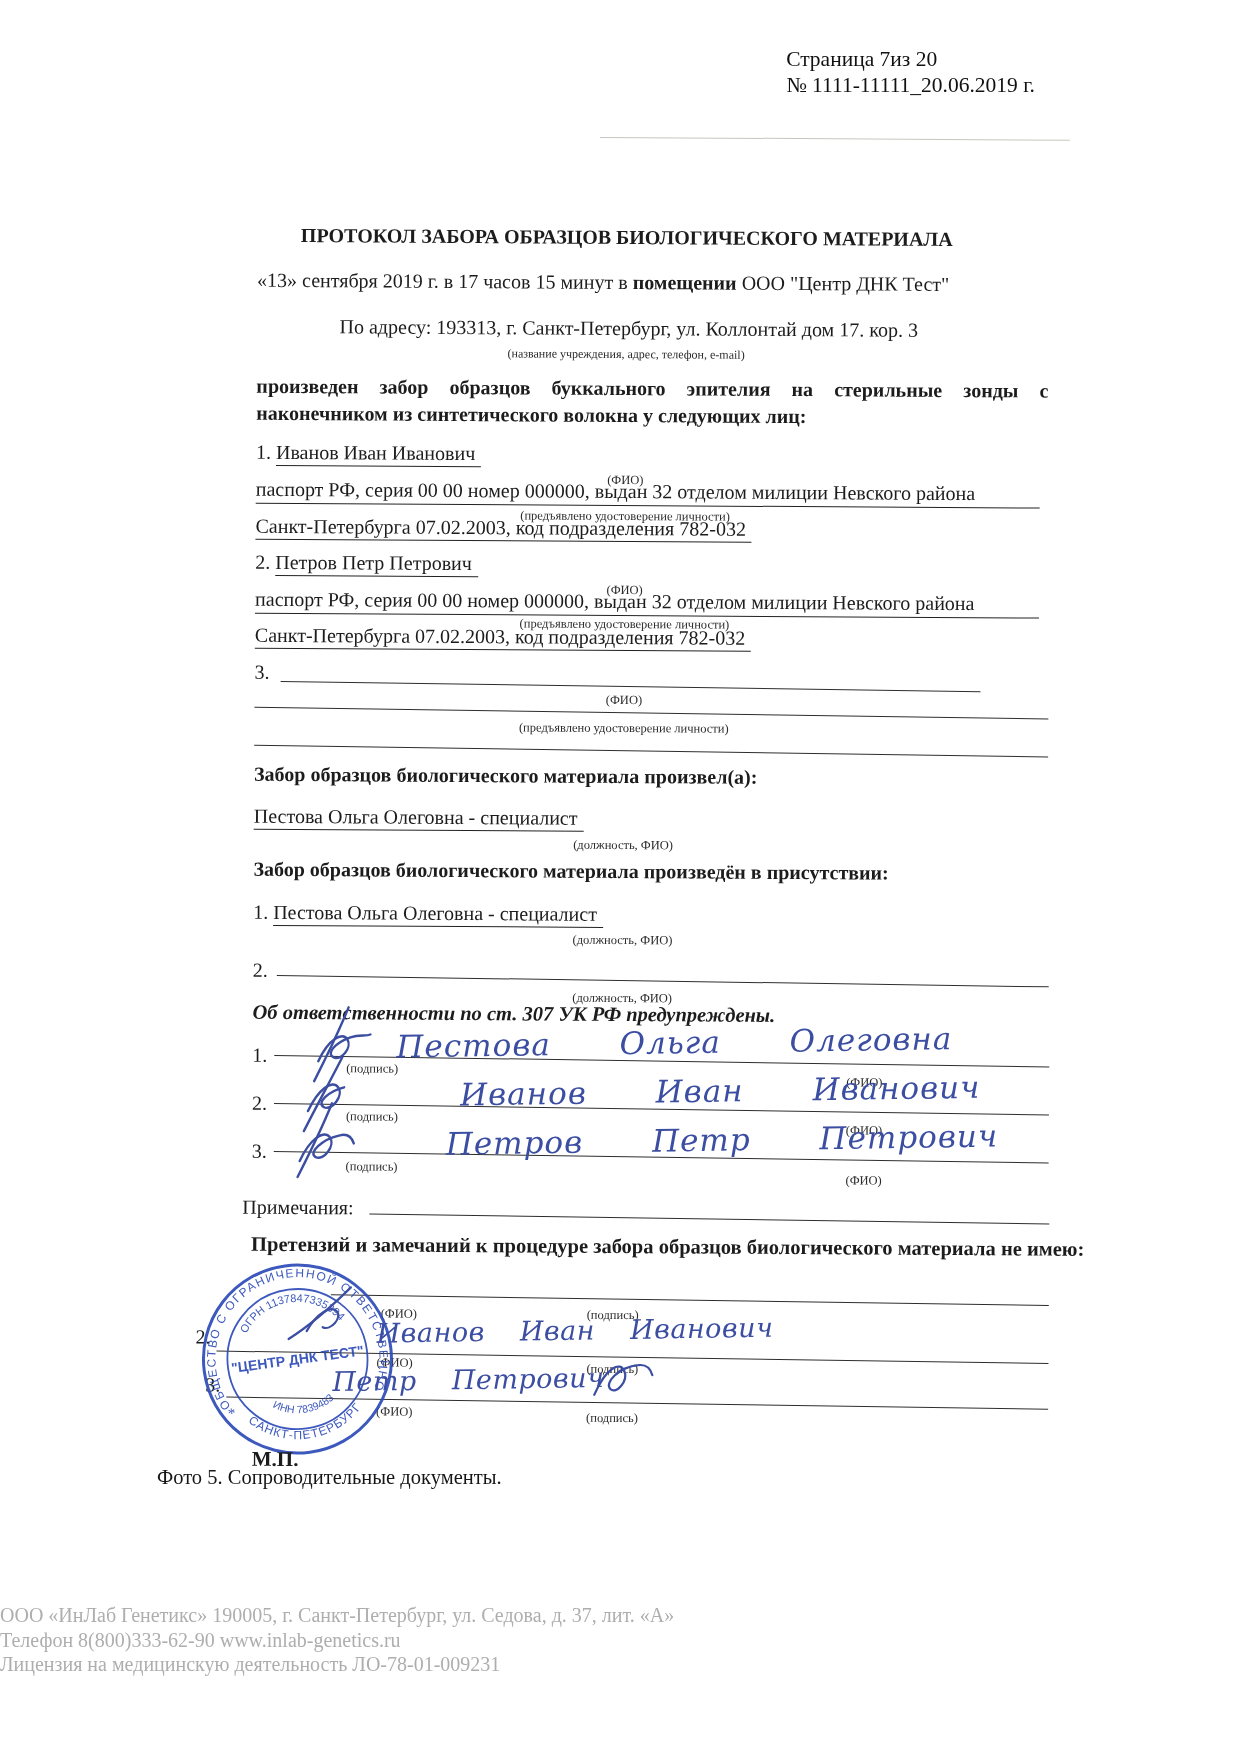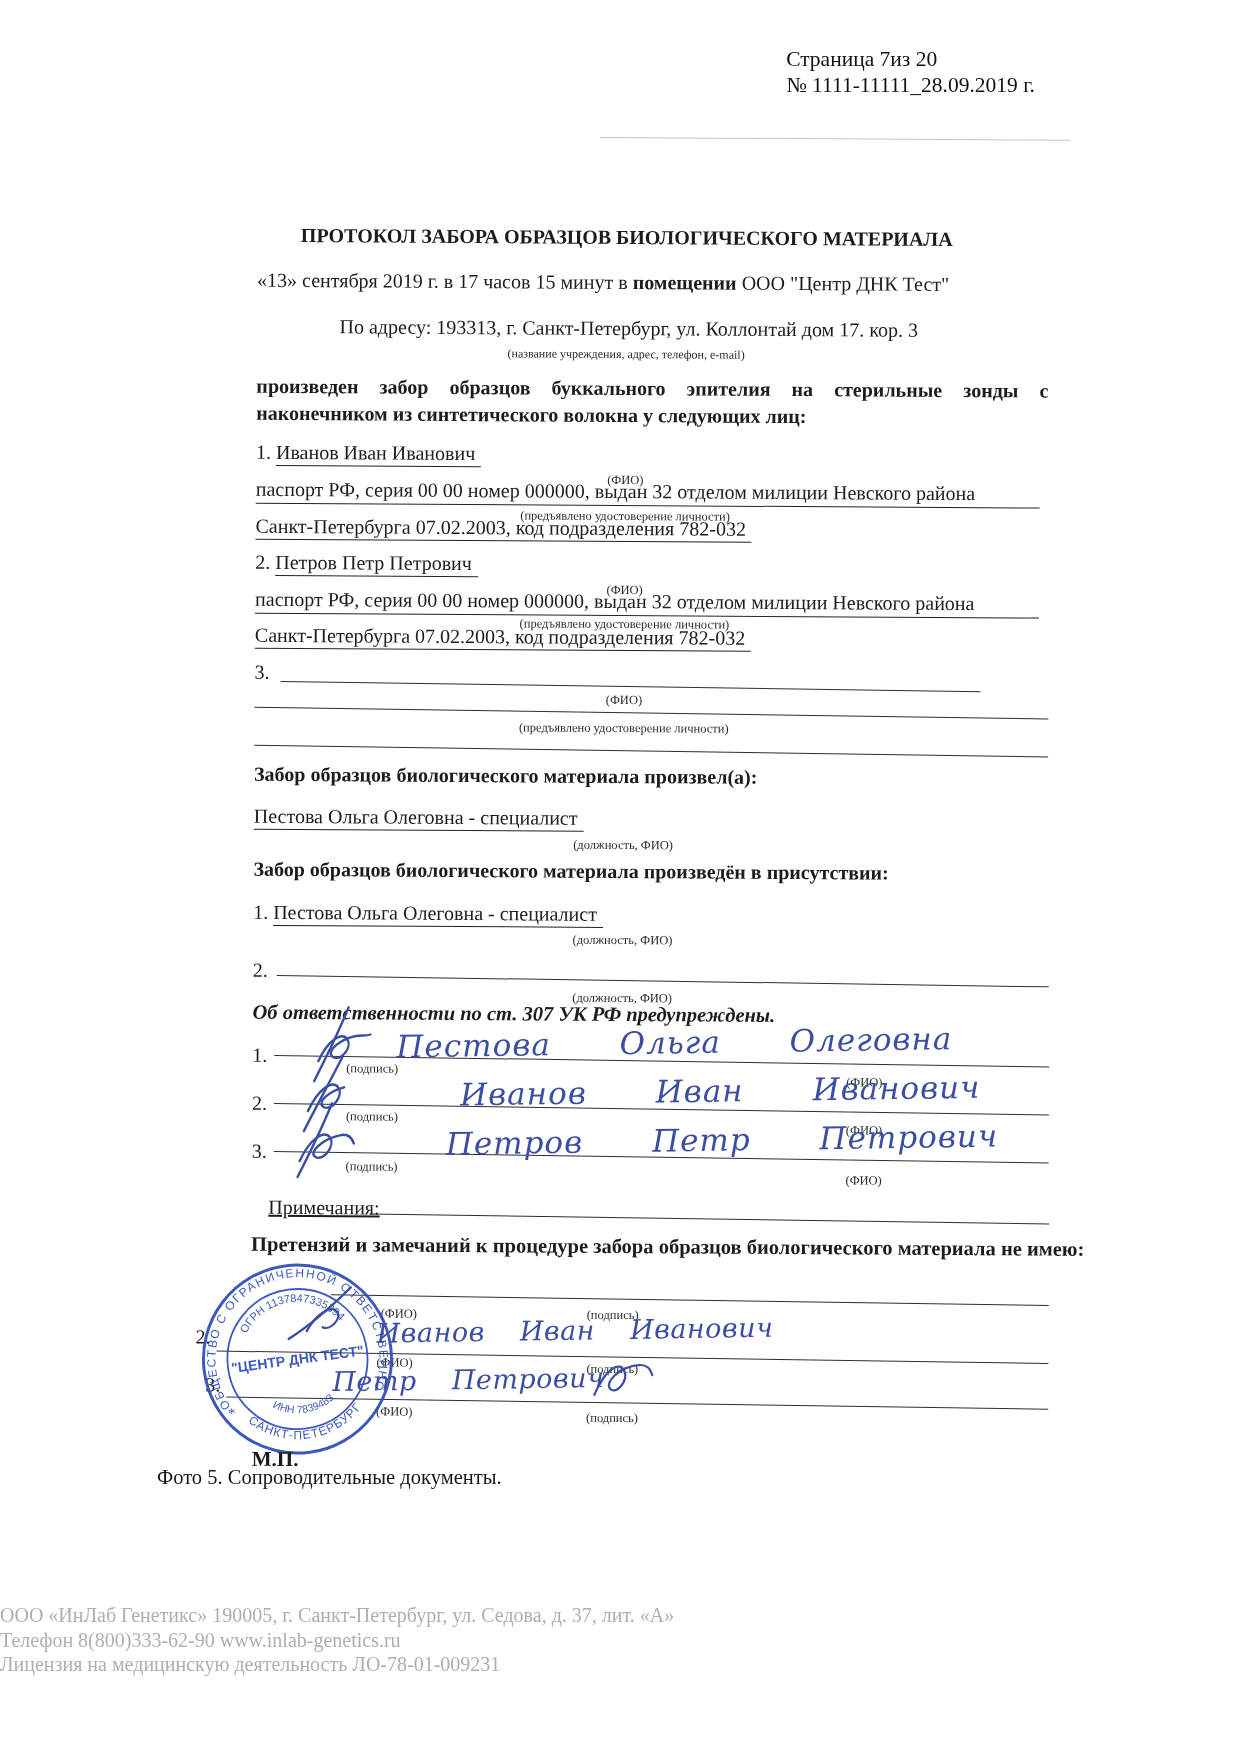--- a/index.html
+++ b/index.html
@@ -32,21 +32,21 @@
   .pdf-footer{position:absolute;left:0;top:1603px;width:1190px;text-align:left;
               font-size:20px;line-height:24.5px;color:#aeaeae;}
 </style>
 </head>
 <body>
 
 <div class="page">
 
   <div class="pdf-header">
     <div>Страница 7из 20</div>
-    <div>№ 1111-11111_28.09.2019 г.</div>
+    <div>№ 1111-11111_20.06.2019 г.</div>
   </div>
 
   <div class="scan">
     <div class="scan-top-edge"></div>
 
     <div class="t b" style="left:0;top:101px;width:915px;text-align:center;font-size:20px;">ПРОТОКОЛ ЗАБОРА ОБРАЗЦОВ БИОЛОГИЧЕСКОГО МАТЕРИАЛА</div>
 
     <div class="t" style="left:88px;top:146px;">
       <span>«13» сентября 2019 г. в 17 часов 15 минут в</span>
       <span class="b">помещении</span>
@@ -138,21 +138,21 @@
     <svg class="sig" style="left:124px;top:976px;" width="78" height="82" viewBox="0 0 78 82">
       <g fill="none" stroke="#3c4ea2" stroke-width="2.4" stroke-linecap="round">
         <path d="M44,4 C36,24 24,50 10,78"></path>
         <path d="M12,62 C22,40 36,30 42,38 C48,46 36,62 28,58 C20,54 34,40 52,36 C60,34 64,38 66,44"></path>
       </g>
     </svg>
     <div class="hand hand-lg" style="left:282px;top:996px;">Петров Петр Петрович</div>
     <div class="cap" style="left:182px;top:1036px;">(подпись)</div>
     <div class="cap" style="left:682px;top:1047px;">(ФИО)</div>
 
-    <div class="t" style="left:105px;top:1073px;text-decoration:underline;">Примечания:</div>
+    <div class="t" style="left:79px;top:1073px;">Примечания:</div>
     <div class="line" style="left:206px;top:1070px;width:680px;height:20px;"></div>
 
     <div class="t b" style="left:88px;top:1110px;font-size:20.5px;">Претензий и замечаний к процедуре забора образцов биологического материала не имею:</div>
 
     <div class="line" style="left:168px;top:1149px;width:718px;height:22px;"></div>
     <div class="cap" style="left:218px;top:1183px;">(ФИО)</div>
     <div class="cap" style="left:424px;top:1183px;">(подпись)</div>
 
     <div class="t" style="left:33px;top:1203px;">2.</div>
     <div class="line" style="left:54px;top:1206px;width:832px;height:22px;"></div>

